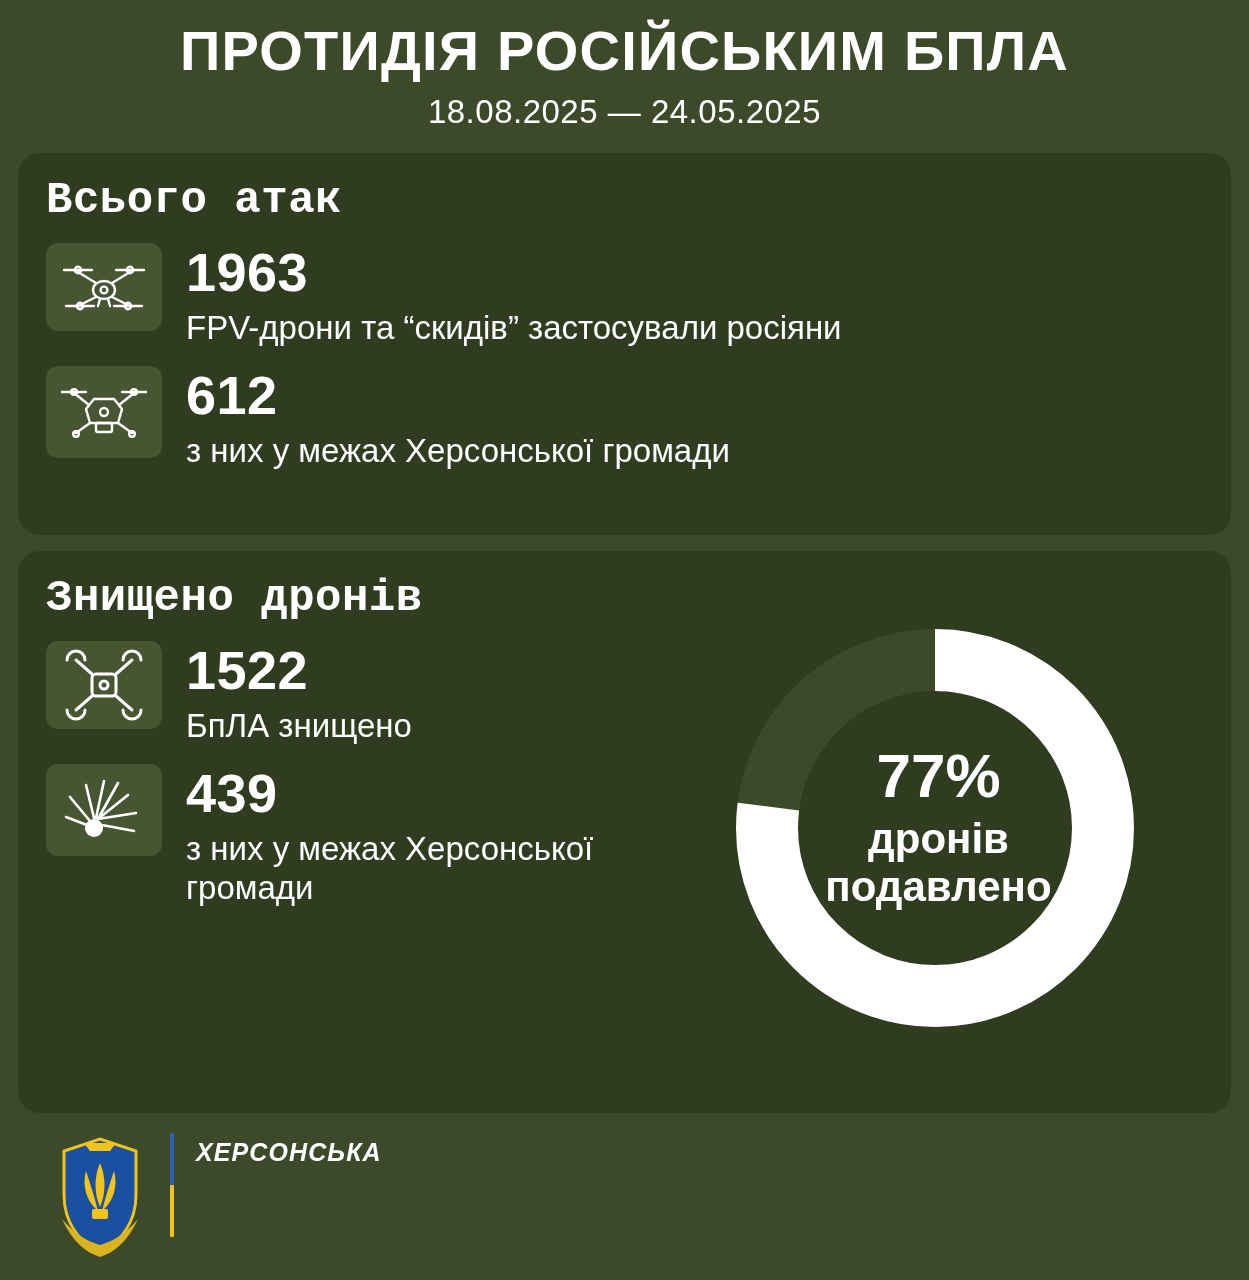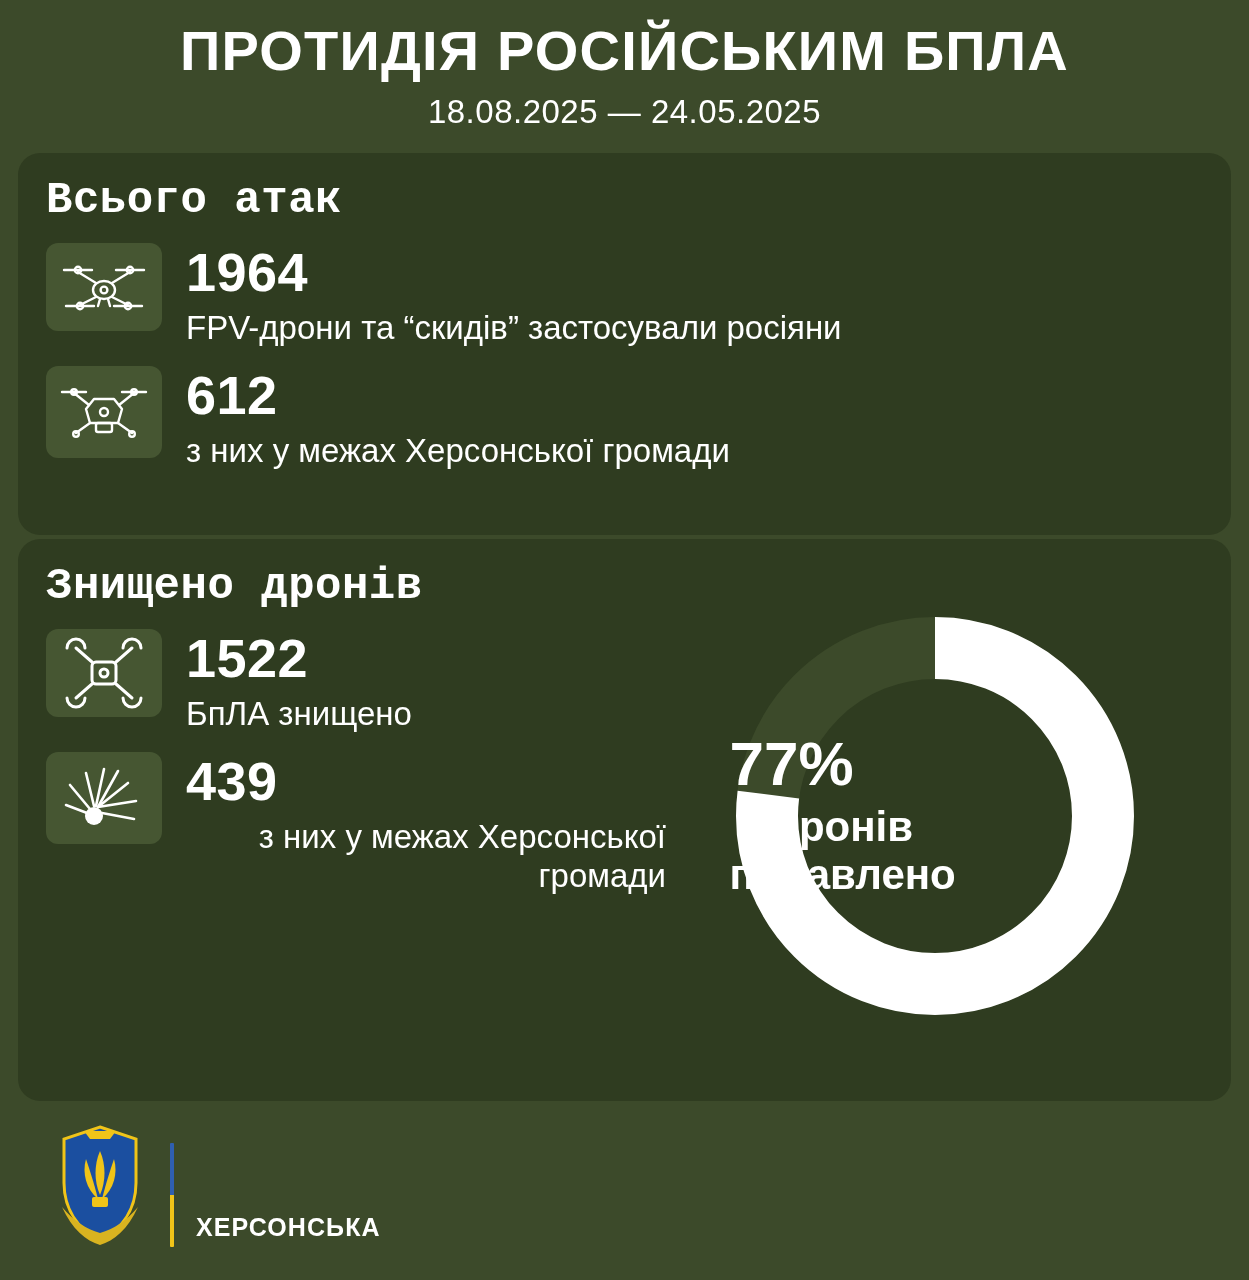--- a/index.html
+++ b/index.html
@@ -49,21 +49,21 @@
     border-radius: 22px;
     box-sizing: border-box;
     position: relative;
   }
   .card-attacks {
     margin-top: 10px;
     padding: 22px 28px 26px 28px;
     height: 382px;
   }
   .card-destroyed {
-    margin-top: 4px;
+    margin-top: 16px;
     padding: 22px 28px 20px 28px;
     height: 562px;
     display: flex;
   }
   .card-title {
     font-size: 44px;
     font-weight: 700;
     margin: 0 0 6px 0;
     letter-spacing: 0.5px;
     font-family: Liberation Mono, monospace;
@@ -94,68 +94,68 @@
     font-size: 54px;
     font-weight: 700;
     line-height: 1.0;
     letter-spacing: 0.5px;
   }
   .stat-label {
     font-size: 33px;
     font-weight: 400;
     line-height: 1.18;
     margin-top: 10px;
-    text-align: right;
   }
   .left-col {
     width: 620px;
     flex: 0 0 auto;
   }
   .right-col {
     flex: 1 1 auto;
     display: flex;
     align-items: center;
     justify-content: center;
     padding-bottom: 10px;
   }
   
   .donut-wrap {
     position: relative;
     width: 430px;
     height: 430px;
   }
   .donut-center {
     position: absolute;
-    left: 10px;
+    left: 4px;
     top: 0;
     width: 430px;
     height: 430px;
     display: flex;
     flex-direction: column;
-    align-items: flex-start;
+    align-items: center;
     justify-content: center;
     text-align: center;
   }
   .donut-pct {
     font-size: 62px;
     font-weight: 700;
     line-height: 1;
   }
   .donut-cap {
     font-size: 42px;
     font-weight: 700;
     line-height: 1.15;
     margin-top: 8px;
   }
   
   .footer {
     margin-top: 14px;
     display: flex;
-    align-items: flex-end;
+    align-items: flex-start;
     padding: 6px 0 18px 30px;
+    font-style: italic;
   }
   .emblem {
     width: 104px;
     height: 126px;
     flex: 0 0 auto;
     margin-right: 18px;
   }
   .divider {
     width: 4px;
     height: 104px;
@@ -201,21 +201,21 @@
           <line x1="58" y1="50" x2="86" y2="50"></line>
           <circle cx="22" cy="14" r="3.2"></circle>
           <circle cx="74" cy="14" r="3.2"></circle>
           <circle cx="24" cy="50" r="3.2"></circle>
           <circle cx="72" cy="50" r="3.2"></circle>
           <line x1="44" y1="43" x2="42" y2="50"></line>
           <line x1="52" y1="43" x2="54" y2="50"></line>
         </svg>
       </div>
       <div class="stat-text">
-        <div class="stat-number">1964</div>
+        <div class="stat-number">1963</div>
         <div class="stat-label">FPV-дрони та “скидів” застосували росіяни</div>
       </div>
     </div>
 
     <div class="stat-row">
       <div class="icon-box tall">
         <svg width="96" height="66" viewBox="0 0 96 66" fill="none" stroke="#ffffff" stroke-width="2.4" stroke-linecap="round" stroke-linejoin="round">
           <path d="M30 30 L38 20 H58 L66 30 L62 44 H34 Z"></path>
           <rect x="40" y="44" width="16" height="9" rx="2"></rect>
           <circle cx="48" cy="33" r="4"></circle>

